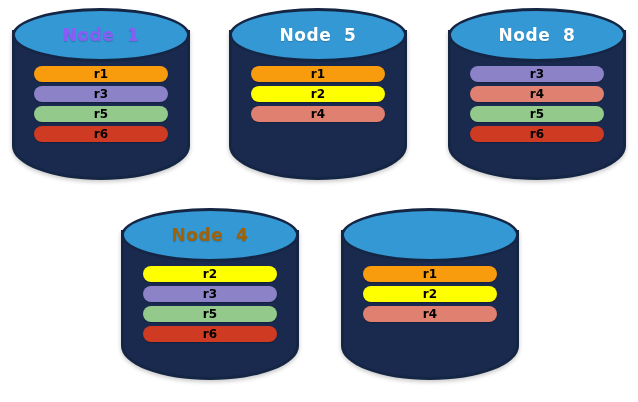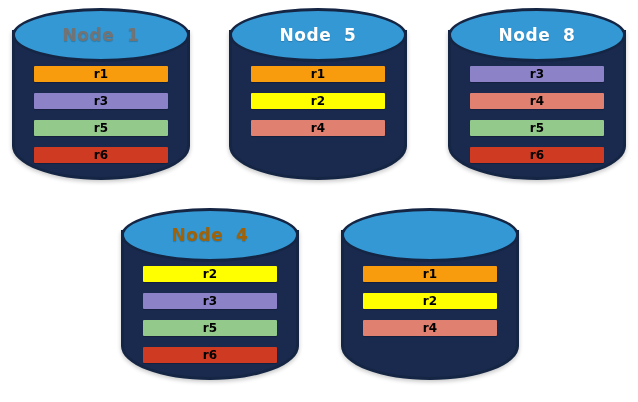--- a/index.html
+++ b/index.html
@@ -73,22 +73,22 @@
   
   .replica-list {
     position: absolute;
     left: 22px;
     top: 58px;
     width: 134px;
   }
 
   .replica-bar {
     height: 16px;
-    margin-bottom: 11px;
-    border-radius: 1px;
+    margin-bottom: 4px;
+    border-radius: 8px;
     display: flex;
     align-items: center;
     justify-content: center;
     font-size: 12px;
     font-weight: bold;
     color: #000000;
     line-height: 1;
     box-shadow: 0 1px 1px rgba(0,0,0,0.25);
   }
 </style>
@@ -98,21 +98,21 @@
 <div id="canvas" style="background: rgb(255, 255, 255);">
     <div class="node" style="left: 12px; top: 8px;">
       <div class="cyl-body" style="background: rgb(26, 42, 79); border-color: rgb(21, 37, 68);"></div>
       <div class="replica-list">
         <div class="replica-bar" style="background: rgb(248, 156, 14);">r1</div>
         <div class="replica-bar" style="background: rgb(139, 130, 200);">r3</div>
         <div class="replica-bar" style="background: rgb(147, 201, 138);">r5</div>
         <div class="replica-bar" style="background: rgb(206, 58, 34);">r6</div>
       </div>
       <div class="cyl-top" style="background: rgb(52, 152, 212); border-color: rgb(21, 37, 68);"></div>
-      <div class="node-title" style="color: #737373; text-align: center;">Node  1</div>
+      <div class="node-title" style="color: #8b5cf6; text-align: center;">Node  1</div>
     </div>
     <div class="node" style="left: 229px; top: 8px;">
       <div class="cyl-body" style="background: rgb(26, 42, 79); border-color: rgb(21, 37, 68);"></div>
       <div class="replica-list">
         <div class="replica-bar" style="background: rgb(248, 156, 14);">r1</div>
         <div class="replica-bar" style="background: rgb(255, 255, 0);">r2</div>
         <div class="replica-bar" style="background: rgb(224, 128, 112);">r4</div>
       </div>
       <div class="cyl-top" style="background: rgb(52, 152, 212); border-color: rgb(21, 37, 68);"></div>
       <div class="node-title" style="color: rgb(255, 255, 255);">Node  5</div>

